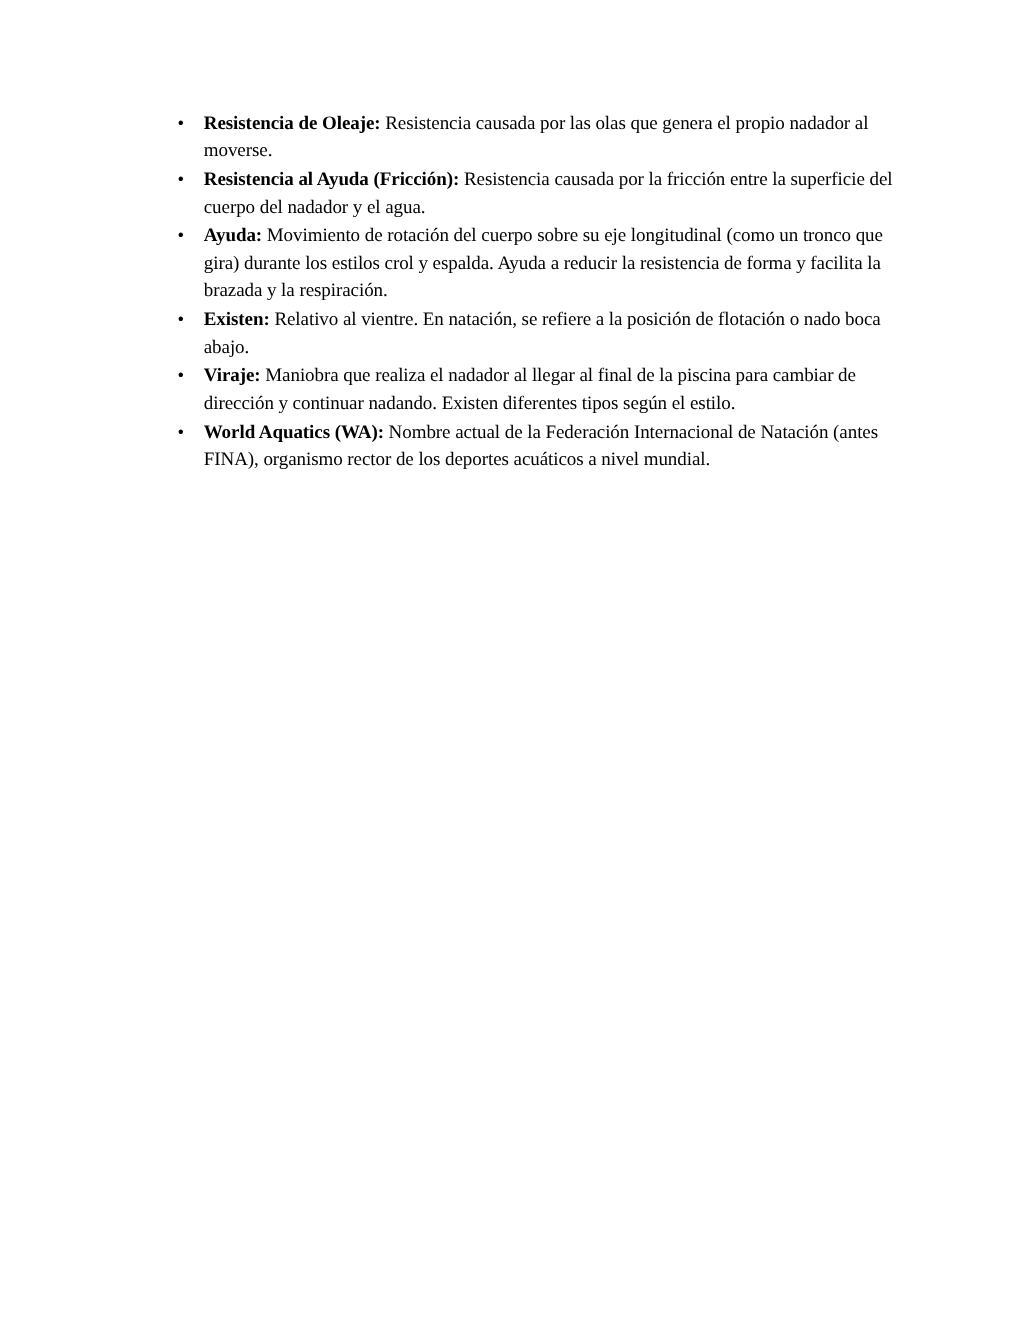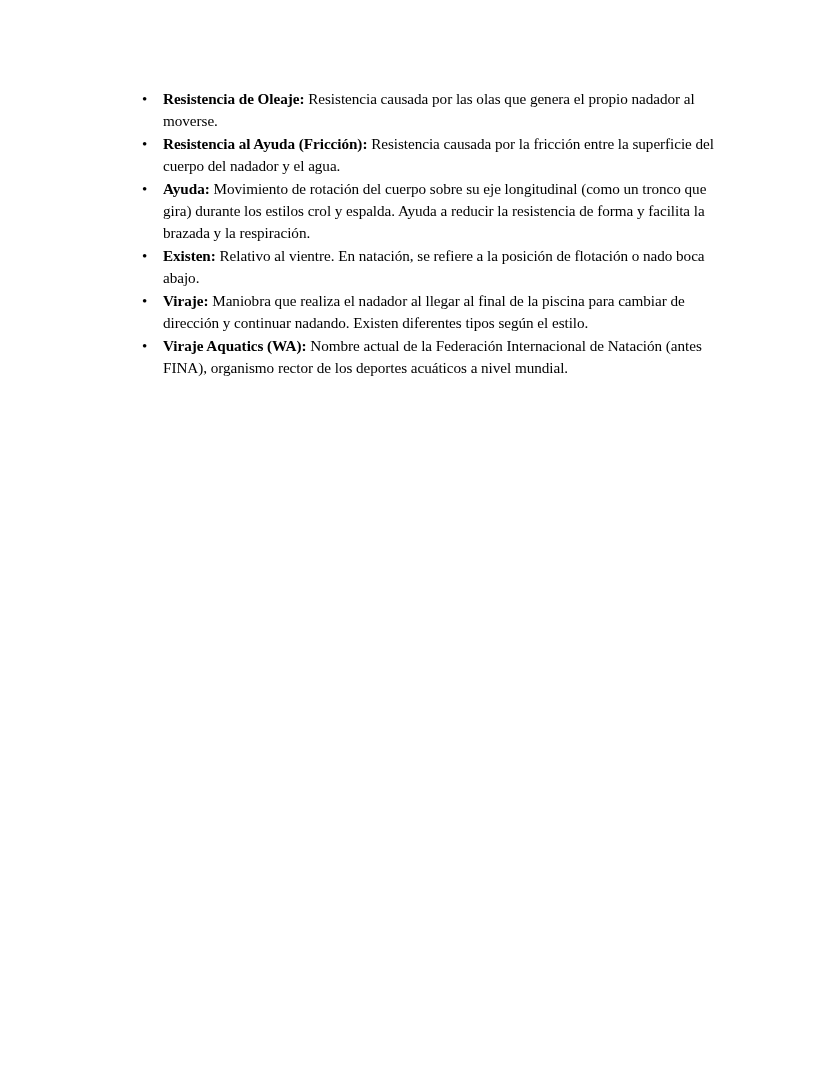--- a/index.html
+++ b/index.html
@@ -86,18 +86,18 @@
         <span class="term">Existen:</span><span class="def"> Relativo al vientre. En natación, se refiere a la posición de flotación o nado boca abajo.</span>
       </li>
 
       <li>
         <span class="bullet">•</span>
         <span class="term">Viraje:</span><span class="def"> Maniobra que realiza el nadador al llegar al final de la piscina para cambiar de dirección y continuar nadando. Existen diferentes tipos según el estilo.</span>
       </li>
 
       <li>
         <span class="bullet">•</span>
-        <span class="term">Viraje Aquatics (WA):</span><span class="def"> Nombre actual de la Federación Internacional de Natación (antes FINA), organismo rector de los deportes acuáticos a nivel mundial.</span>
+        <span class="term">World Aquatics (WA):</span><span class="def"> Nombre actual de la Federación Internacional de Natación (antes FINA), organismo rector de los deportes acuáticos a nivel mundial.</span>
       </li>
 
     </ul>
   </div>
 </div>
 
 </body></html>

